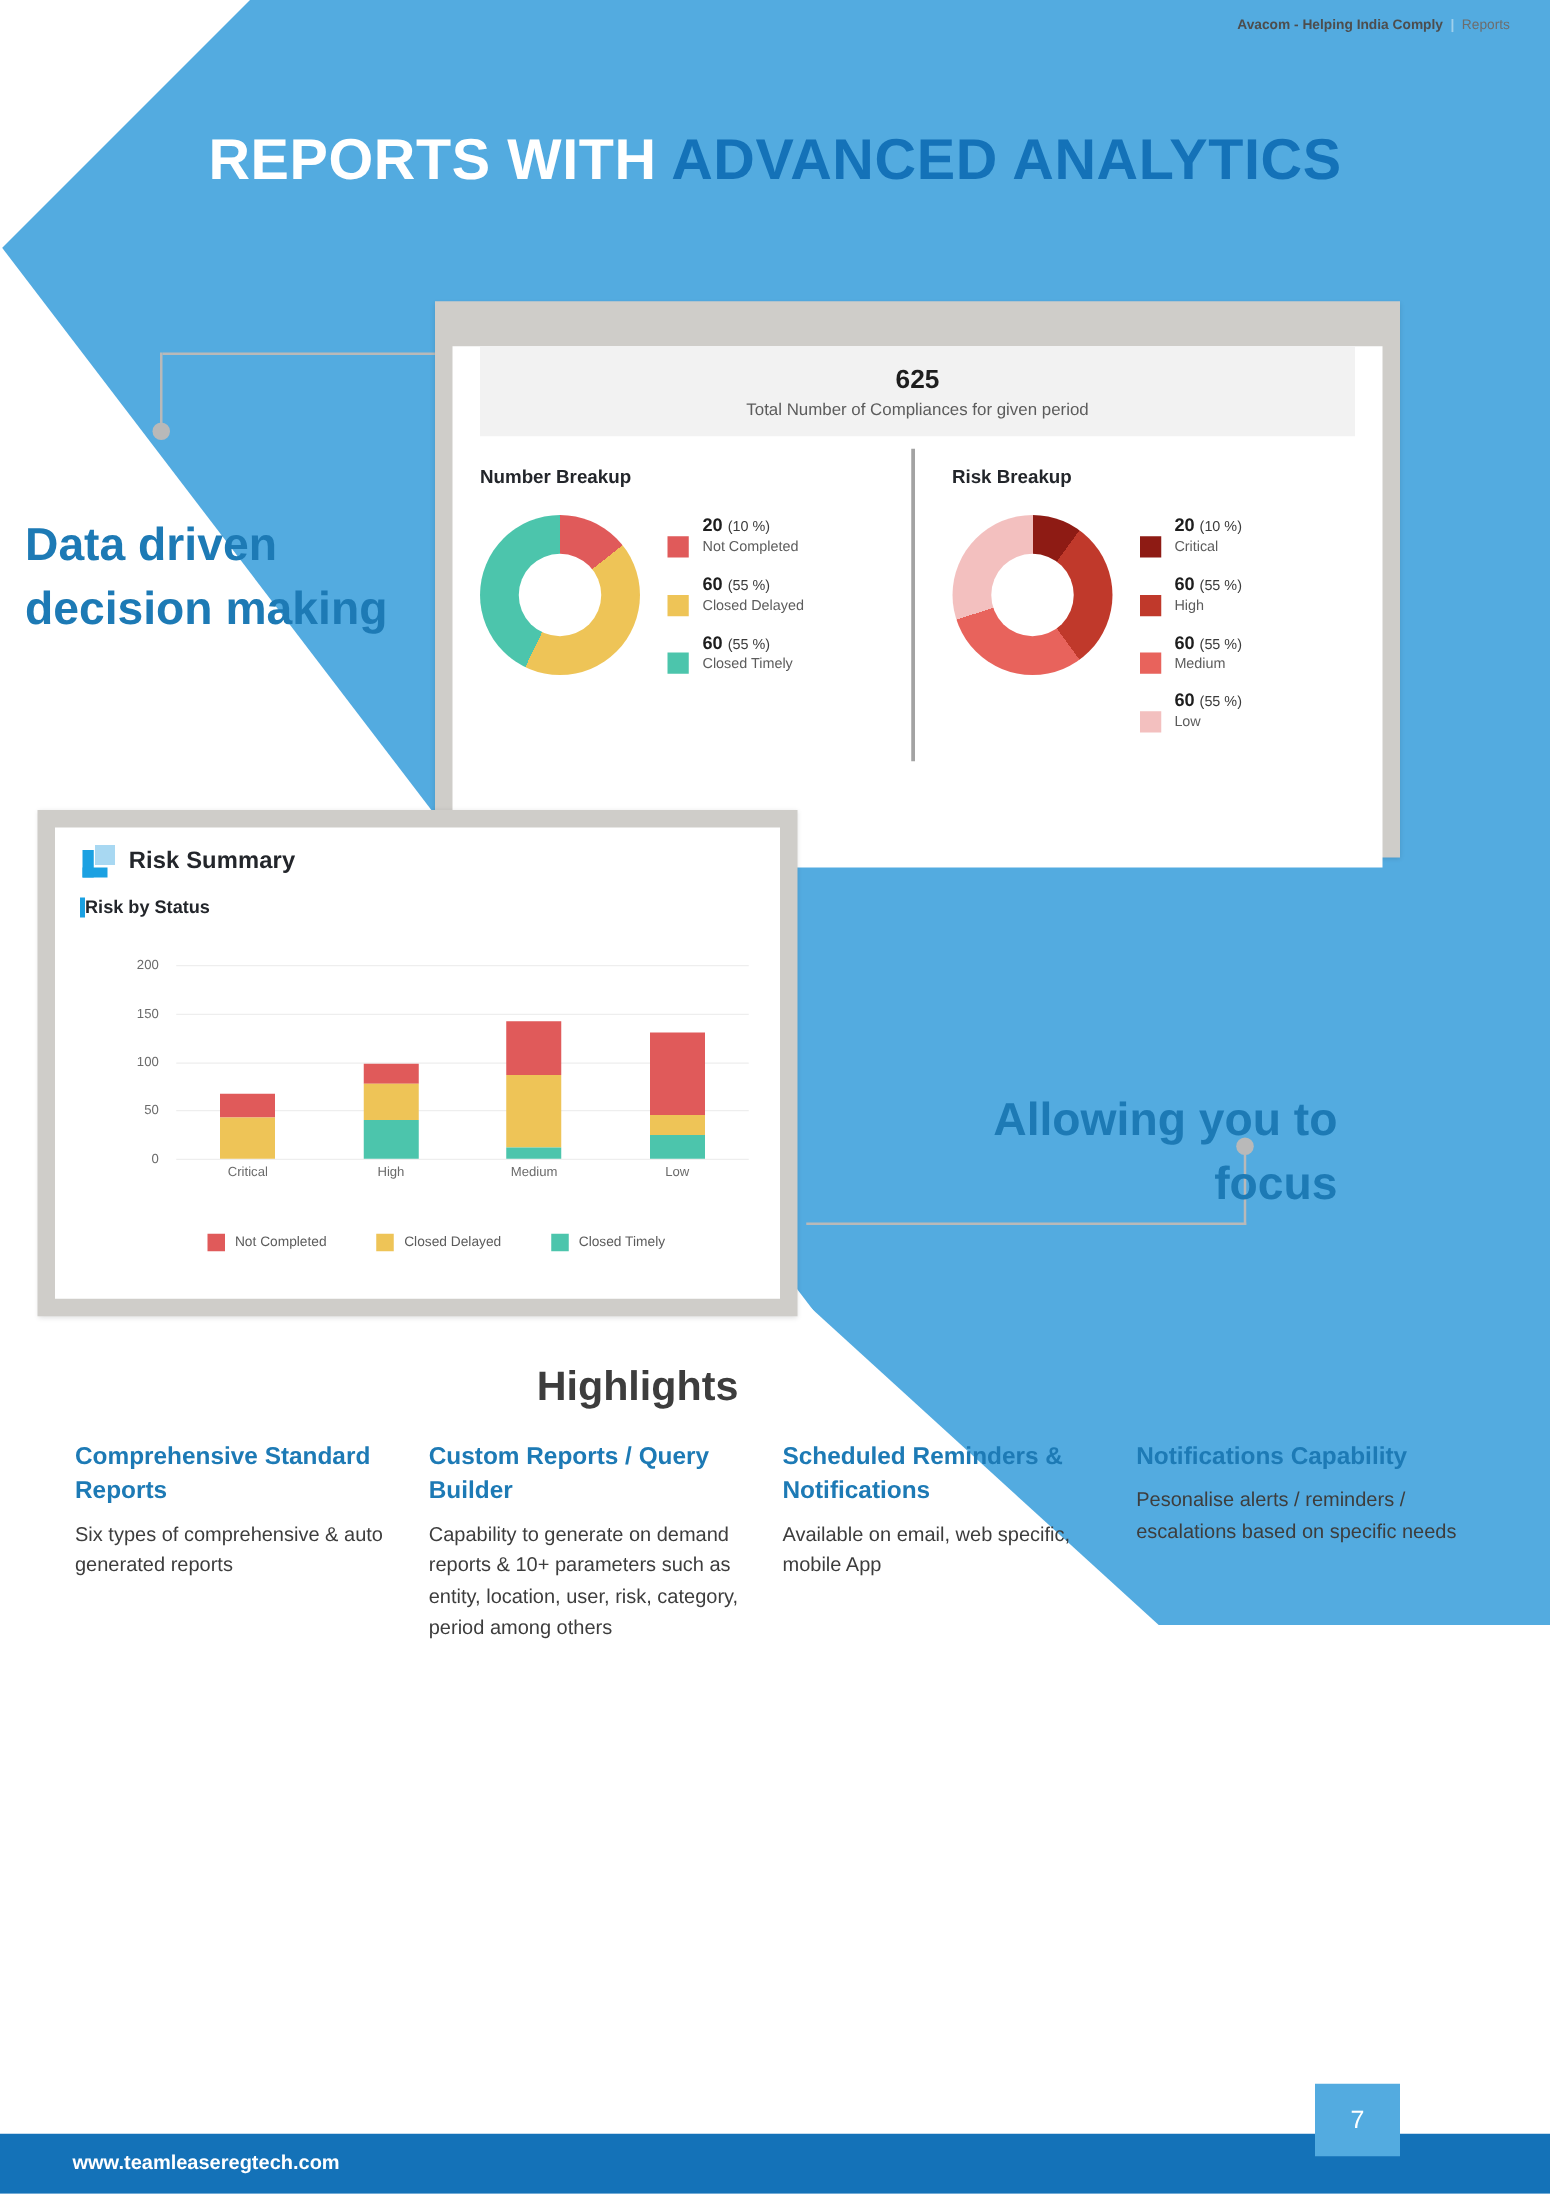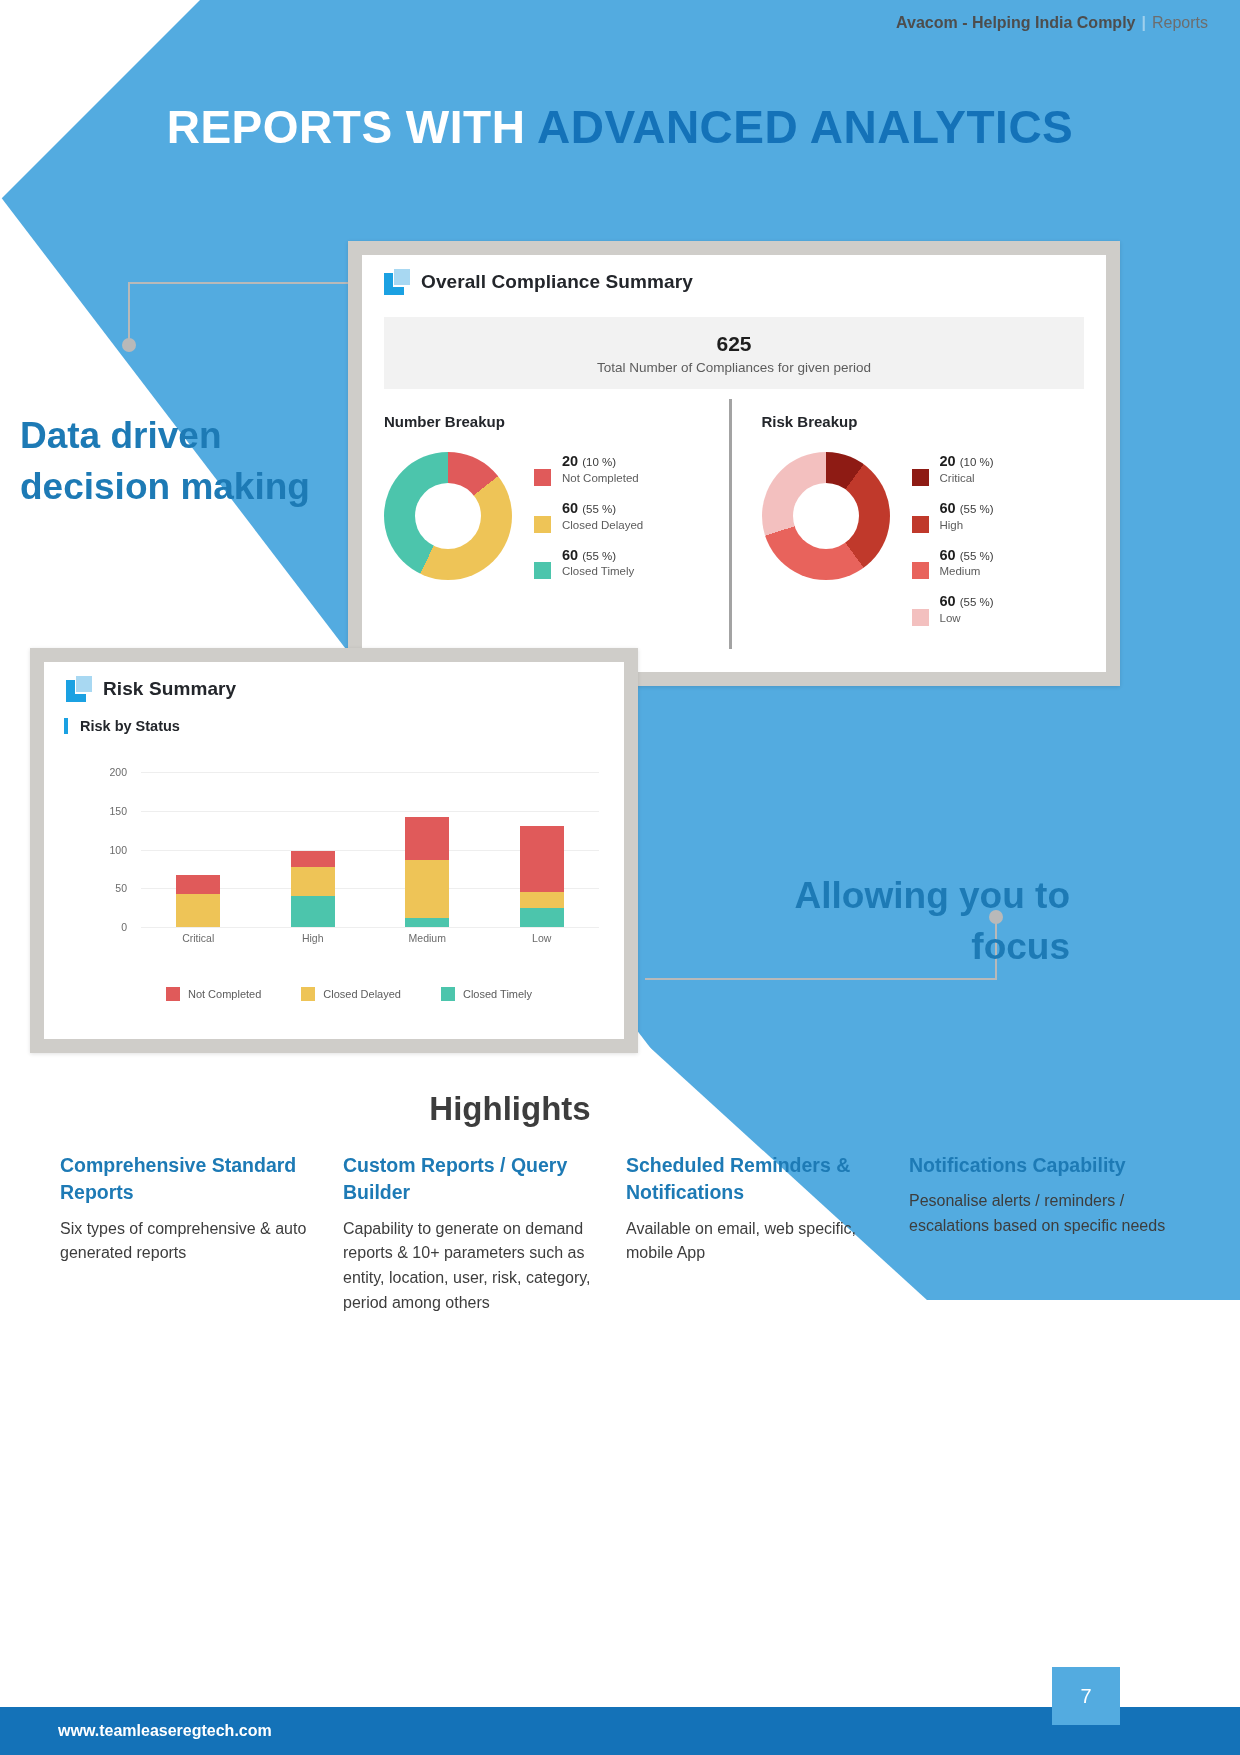--- a/index.html
+++ b/index.html
@@ -39,21 +39,21 @@
   .bg-white-tri-bl {
     position:absolute; left:0; top:196px; width:710px; height:930px;
     background:#ffffff;
     z-index:1;
     clip-path: polygon(0 0, 0 930px, 710px 930px);
   }
 
   
   .topbar {
     position:absolute; top:14px; right:32px;
-    z-index:10; font-size:16px; color:#4a4a4a;
+    z-index:10; font-size:11px; color:#4a4a4a;
     display:flex; align-items:center; gap:6px;
   }
   .topbar .brand { font-weight:bold; color:#4d4d4d; }
   .topbar .sep { color:#9fd0ec; font-weight:bold; }
   .topbar .pagelbl { color:#6d6d6d; }
 
   .maintitle {
     position:absolute; top:100px; left:0; width:1240px;
     text-align:center; z-index:10;
     font-size:46px; font-weight:bold; letter-spacing:0.5px;
@@ -129,21 +129,21 @@
   .legend-lbl { font-size:11.5px; color:#5c5c5c; white-space:nowrap; }
 
   
   .card2 {
     position:absolute; left:30px; top:648px; width:608px; height:405px;
     background:#cfcdc9; padding:14px; z-index:14;
     box-shadow:0 1px 4px rgba(0,0,0,.12);
   }
   .card2-inner { background:#ffffff; width:100%; height:100%; position:relative; }
 
-  .sub-head { display:flex; align-items:center; gap:12px; padding:16px 0 0 20px; }
+  .sub-head { display:flex; align-items:center; gap:0; padding:16px 0 0 20px; }
   .blue-bar { width:4px; height:16px; background:#1ba1e2; }
   .sub-title { font-size:14.5px; font-weight:bold; color:#23262b; }
 
   
   .chart { position:absolute; left:55px; top:110px; width:500px; height:175px; }
   .yaxis { position:absolute; left:0; top:0; width:34px; height:155px; }
   .ytick {
     position:absolute; right:6px; font-size:10.5px; color:#6b6b6b;
     transform:translateY(-50%); white-space:nowrap;
   }
@@ -227,28 +227,20 @@
 
 <div class="conn" style="left:645px; top:978px; width:352px; height:2px; background:#b9b9b9; border:none;"></div>
 <div class="conn" style="left:995px; top:920px; width:2px; height:60px; background:#b9b9b9; border:none;"></div>
 <div class="conn-dot" style="left:989px; top:910px;"></div>
 
 <div class="callout2">Allowing you to focus</div>
 
 <div class="card1">
   <div class="card1-inner">
 
-    <div class="card-head">
-      <span class="logo-mark">
-        <span class="sq-lt"></span>
-          <span class="sq-l"></span>
-          <span class="sq-b"></span>
-      </span>
-      <span class="card-title">Overall Compliance Summary</span>
-    </div>
 
     <div class="total-banner">
       <div class="total-num">625</div>
       <div class="total-sub">Total Number of Compliances for given period</div>
     </div>
 
     <div class="breakups">
 
       <div class="bk">
         <div class="bk-title">Number Breakup</div>

